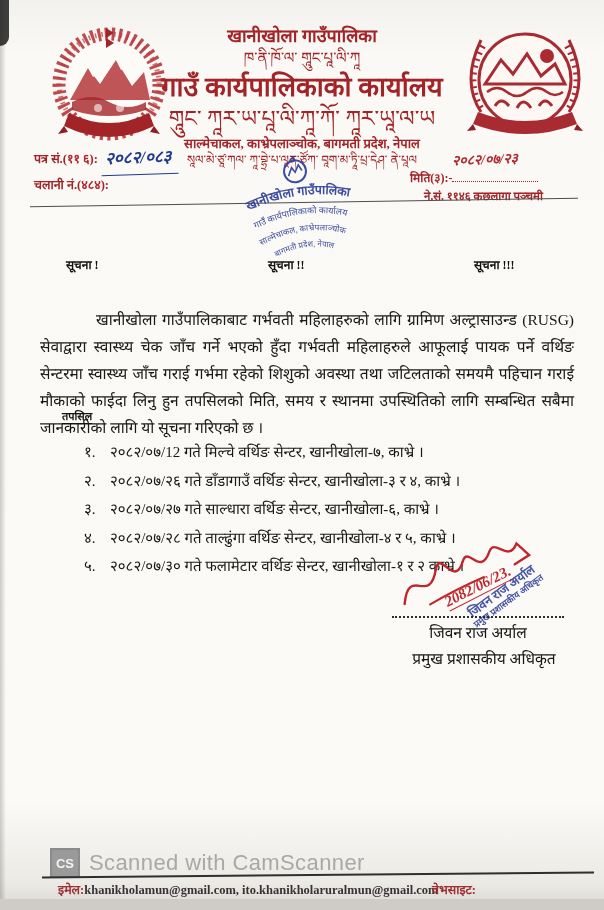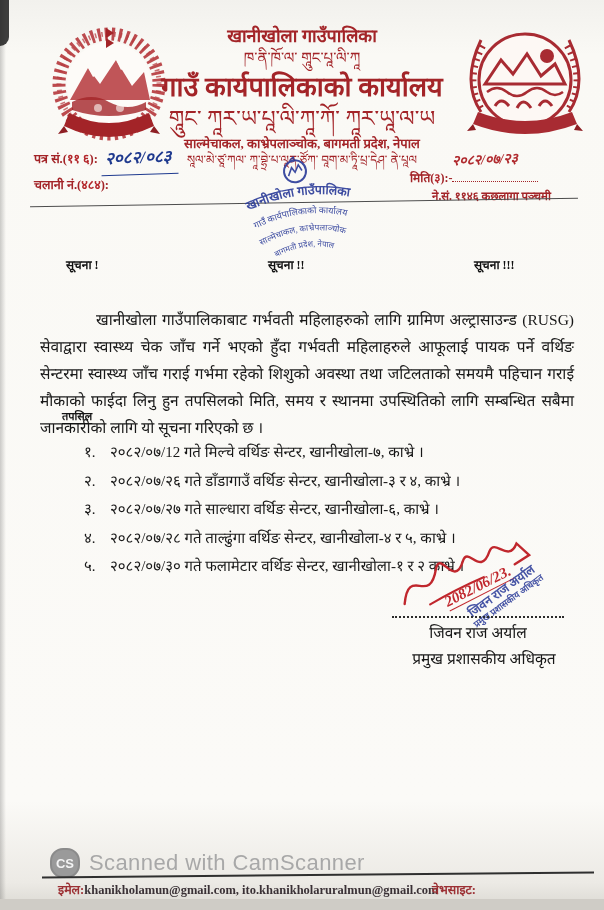--- a/index.html
+++ b/index.html
@@ -22,21 +22,21 @@
   .h-tib2{font-size:22px;margin-top:3px;white-space:nowrap;}
   .h-address{font-size:13px;font-weight:bold;margin-top:6px;white-space:nowrap;}
   .h-tib3{font-size:12px;margin-top:2px;}
   .meta-left{left:34px;top:144px;font-size:12.5px;font-weight:bold;color:#a32428;line-height:1.7;}
   .hand-red{color:#b3262b;}
   .hand-blue{color:#1f3a8f;font-size:17px;font-style:italic;font-weight:bold;
              border-bottom:1.5px solid #1f3a8f;padding:0 6px 1px 4px;display:inline-block;transform:rotate(-2deg);}
   .meta-right{right:14px;top:150px;width:180px;font-size:12px;font-weight:bold;color:#a32428;line-height:1.45;}
   .hand-date{display:inline-block;margin-left:42px;color:#b02a2e;font-size:14px;transform:rotate(-2deg);font-style:italic;}
   .dotline{display:inline-block;width:86px;border-bottom:1.6px dotted #a32428;height:10px;}
-  .ns-line{font-size:11.5px;margin-left:22px;}
+  .ns-line{font-size:11.5px;margin-left:14px;}
   .header-rule{left:30px;top:202px;width:548px;border-top:1.8px solid #4d4d4d;transform:rotate(-0.9deg);}
   
   .center-stamp{left:224px;top:156px;width:152px;height:112px;transform:rotate(-7deg);opacity:.92;}
   
   .notice{top:256px;font-weight:bold;font-size:12px;color:#121212;}
   
   .body-par{left:40px;top:290px;width:534px;font-size:15.5px;line-height:27px;
             text-align:justify;text-indent:56px;color:#181818;}
   .tapasil{left:62px;top:408px;font-size:11px;font-weight:bold;color:#141414;
            text-decoration:underline;text-underline-offset:3px;}
@@ -51,21 +51,21 @@
   .sig-dots{left:12px;top:68px;width:172px;border-bottom:2px dotted #2a2a2a;}
   .sig-stamp{left:60px;top:36px;width:130px;transform:rotate(-36deg);color:#2e3e9a;
              font-weight:bold;text-align:center;opacity:.88;}
   .sig-stamp .s1{font-size:12.5px;line-height:13px;}
   .sig-stamp .s2{font-size:9px;line-height:11px;}
   .sig-name{left:0;top:73px;width:196px;text-align:center;font-size:15.5px;color:#161616;}
   .sig-title{left:0;top:99px;width:208px;text-align:center;font-size:15.5px;color:#161616;}
   
   .footer-rule{left:42px;top:874px;width:552px;border-top:2px solid #2f2f2f;transform:rotate(-0.5deg);}
   .watermark{left:50px;top:848px;display:flex;align-items:center;gap:9px;color:#a8a8a8;}
-  .cs-badge{width:26px;height:26px;background:#9a9a9a;border:2px solid #8b8b8b;border-radius:13px;
+  .cs-badge{width:26px;height:26px;background:#9a9a9a;border:2px solid #8b8b8b;border-radius:0;
             color:#f4f4f4;font:bold 13px "Liberation Sans",sans-serif;
             display:flex;align-items:center;justify-content:center;}
   .wm-text{font-family:"Liberation Sans","DejaVu Sans",sans-serif;font-size:22px;letter-spacing:.4px;}
   .footer-line{left:0;top:881px;width:604px;font-size:12.5px;font-weight:bold;}
   .email-part{position:absolute;left:58px;color:#3a3136;}
   .web-part{position:absolute;left:432px;color:#3a3136;}
   .f-label{color:#9c3034;}
 </style>
 </head>
 <body>

